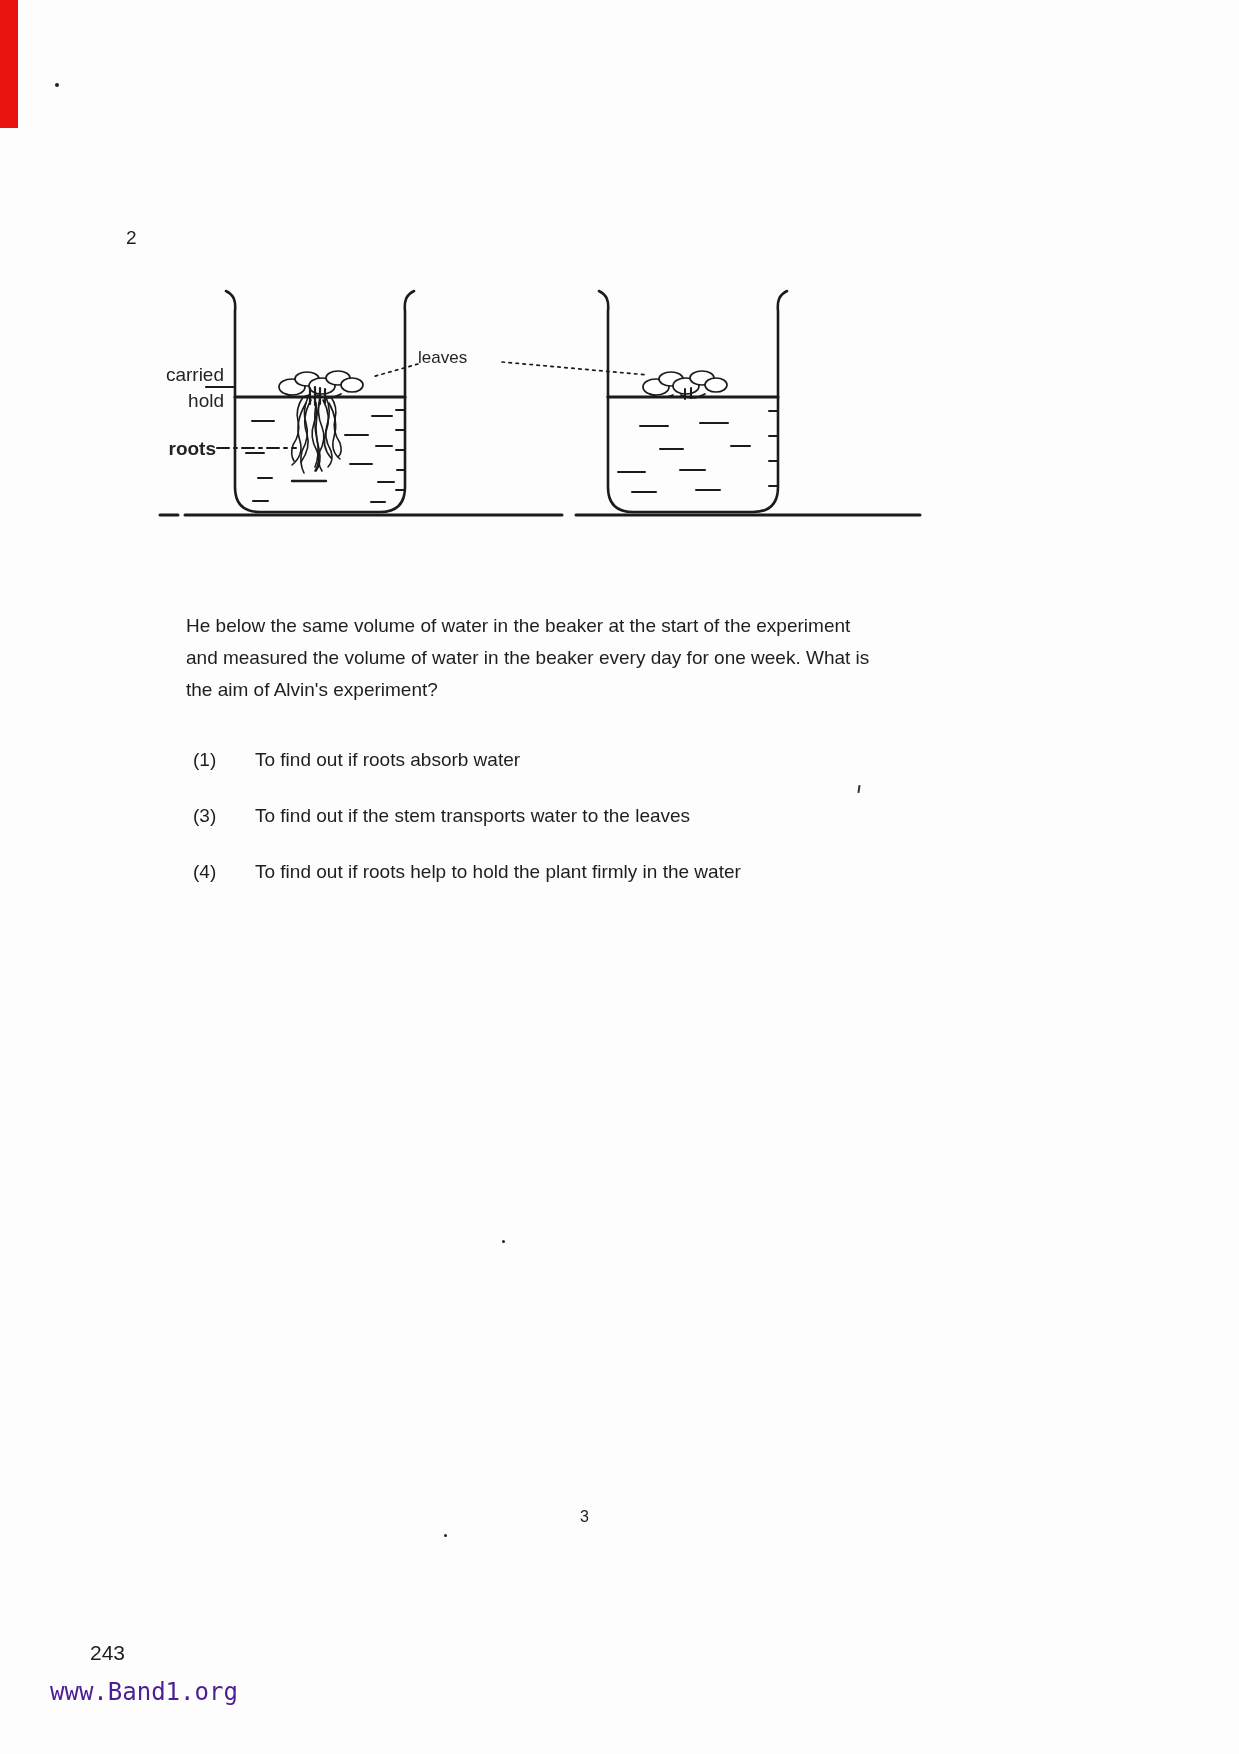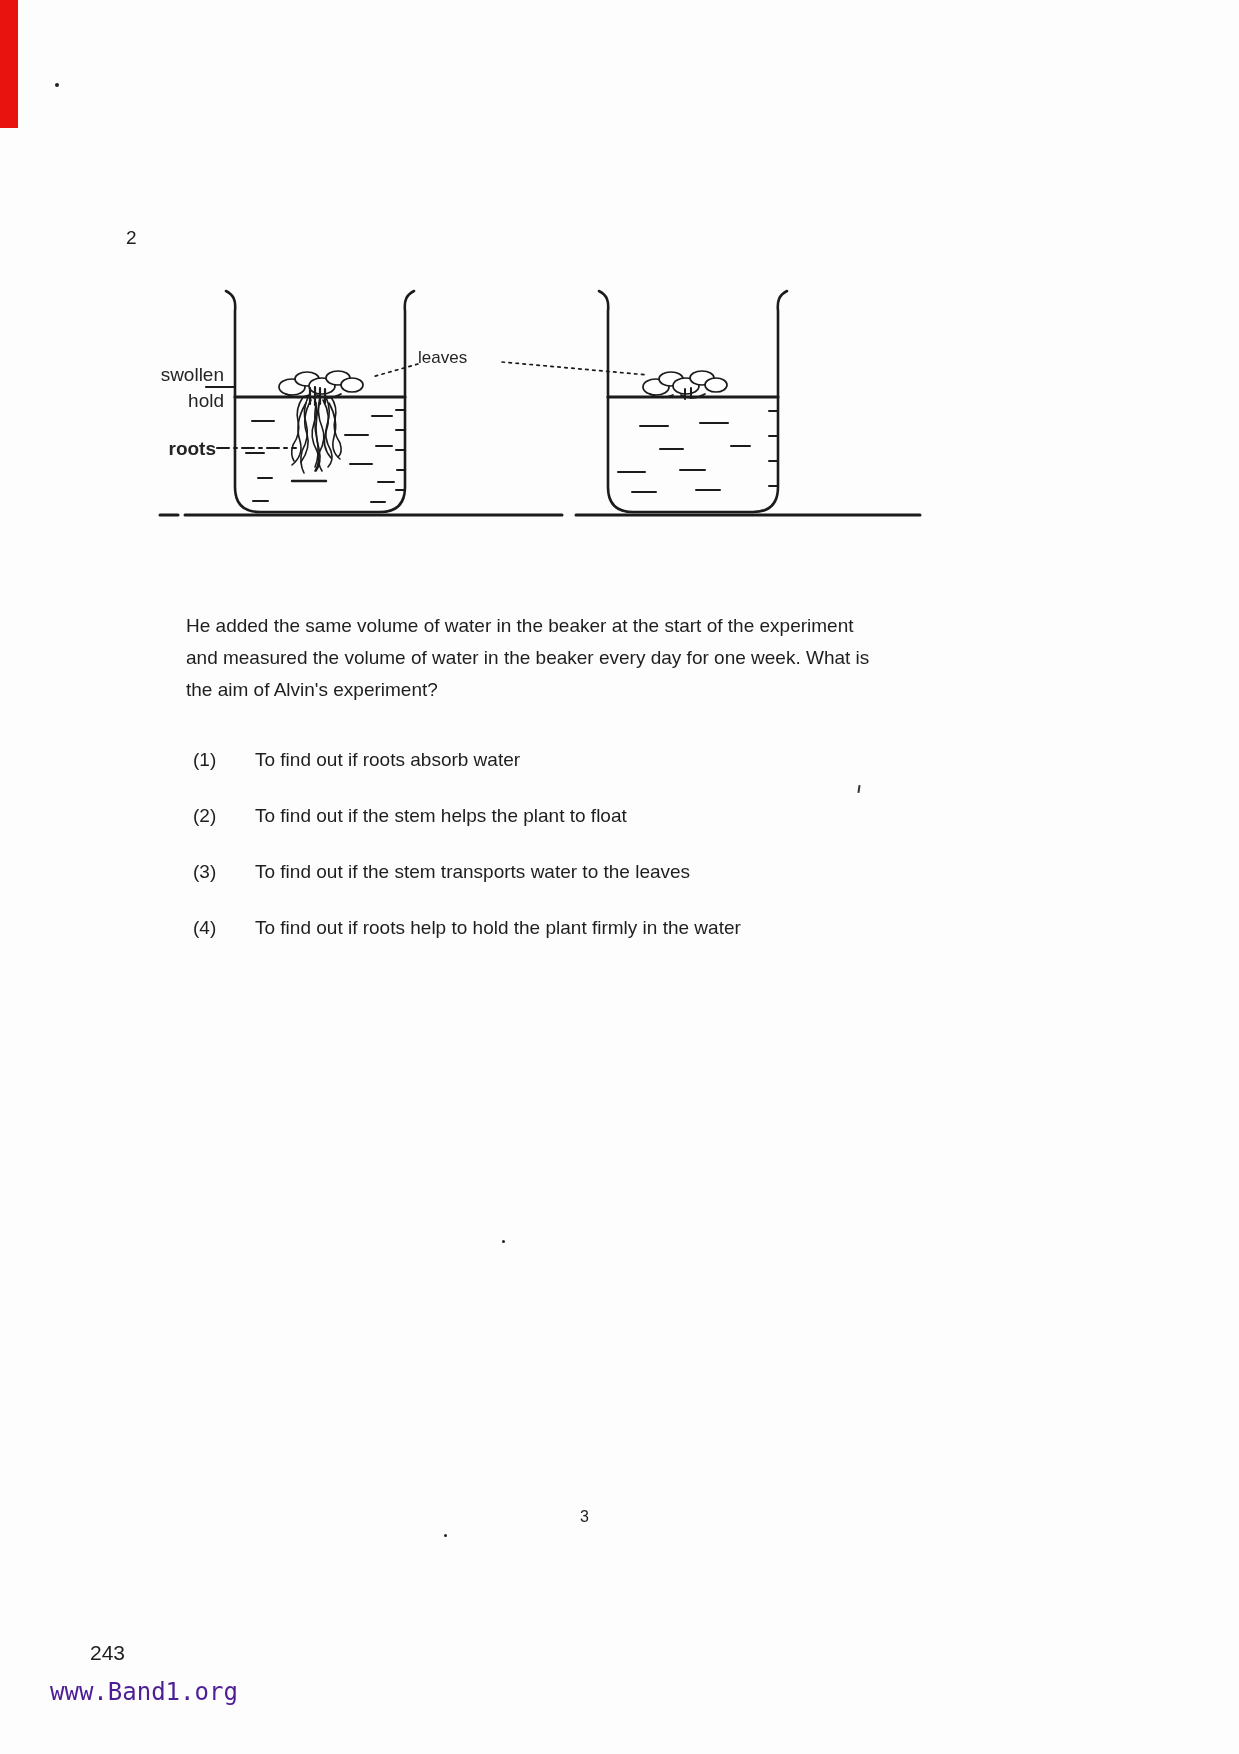--- a/index.html
+++ b/index.html
@@ -130,37 +130,34 @@
           <path d="M492,207 H516"></path>
           <path d="M556,205 H580"></path>
           <path d="M629,126 H637 M629,151 H637 M629,176 H637 M629,201 H637"></path>
         </g>
       </g>
     </svg>
   </div>
 
   <div class="dlabel lbl-leaves">leaves</div>
   <div class="dlabel lbl-swollen">
-    <div>swollen</div>
+    <div>carried</div>
     <div>hold</div>
   </div>
   <div class="dlabel lbl-roots">roots</div>
 
   <div class="para">
-    <div>He added the same volume of water in the beaker at the start of the experiment</div>
+    <div>He below the same volume of water in the beaker at the start of the experiment</div>
     <div>and measured the volume of water in the beaker every day for one week. What is</div>
     <div>the aim of Alvin's experiment?</div>
   </div>
 
   <div class="options">
     <div class="opt">
       <span class="num">(1)</span><span>To find out if roots absorb water</span>
-    </div>
-    <div class="opt">
-      <span class="num">(2)</span><span>To find out if the stem helps the plant to float</span>
     </div>
     <div class="opt">
       <span class="num">(3)</span><span>To find out if the stem transports water to the leaves</span>
     </div>
     <div class="opt">
       <span class="num">(4)</span><span>To find out if roots help to hold the plant firmly in the water</span>
     </div>
   </div>
 
   <div class="pageno">3</div>

